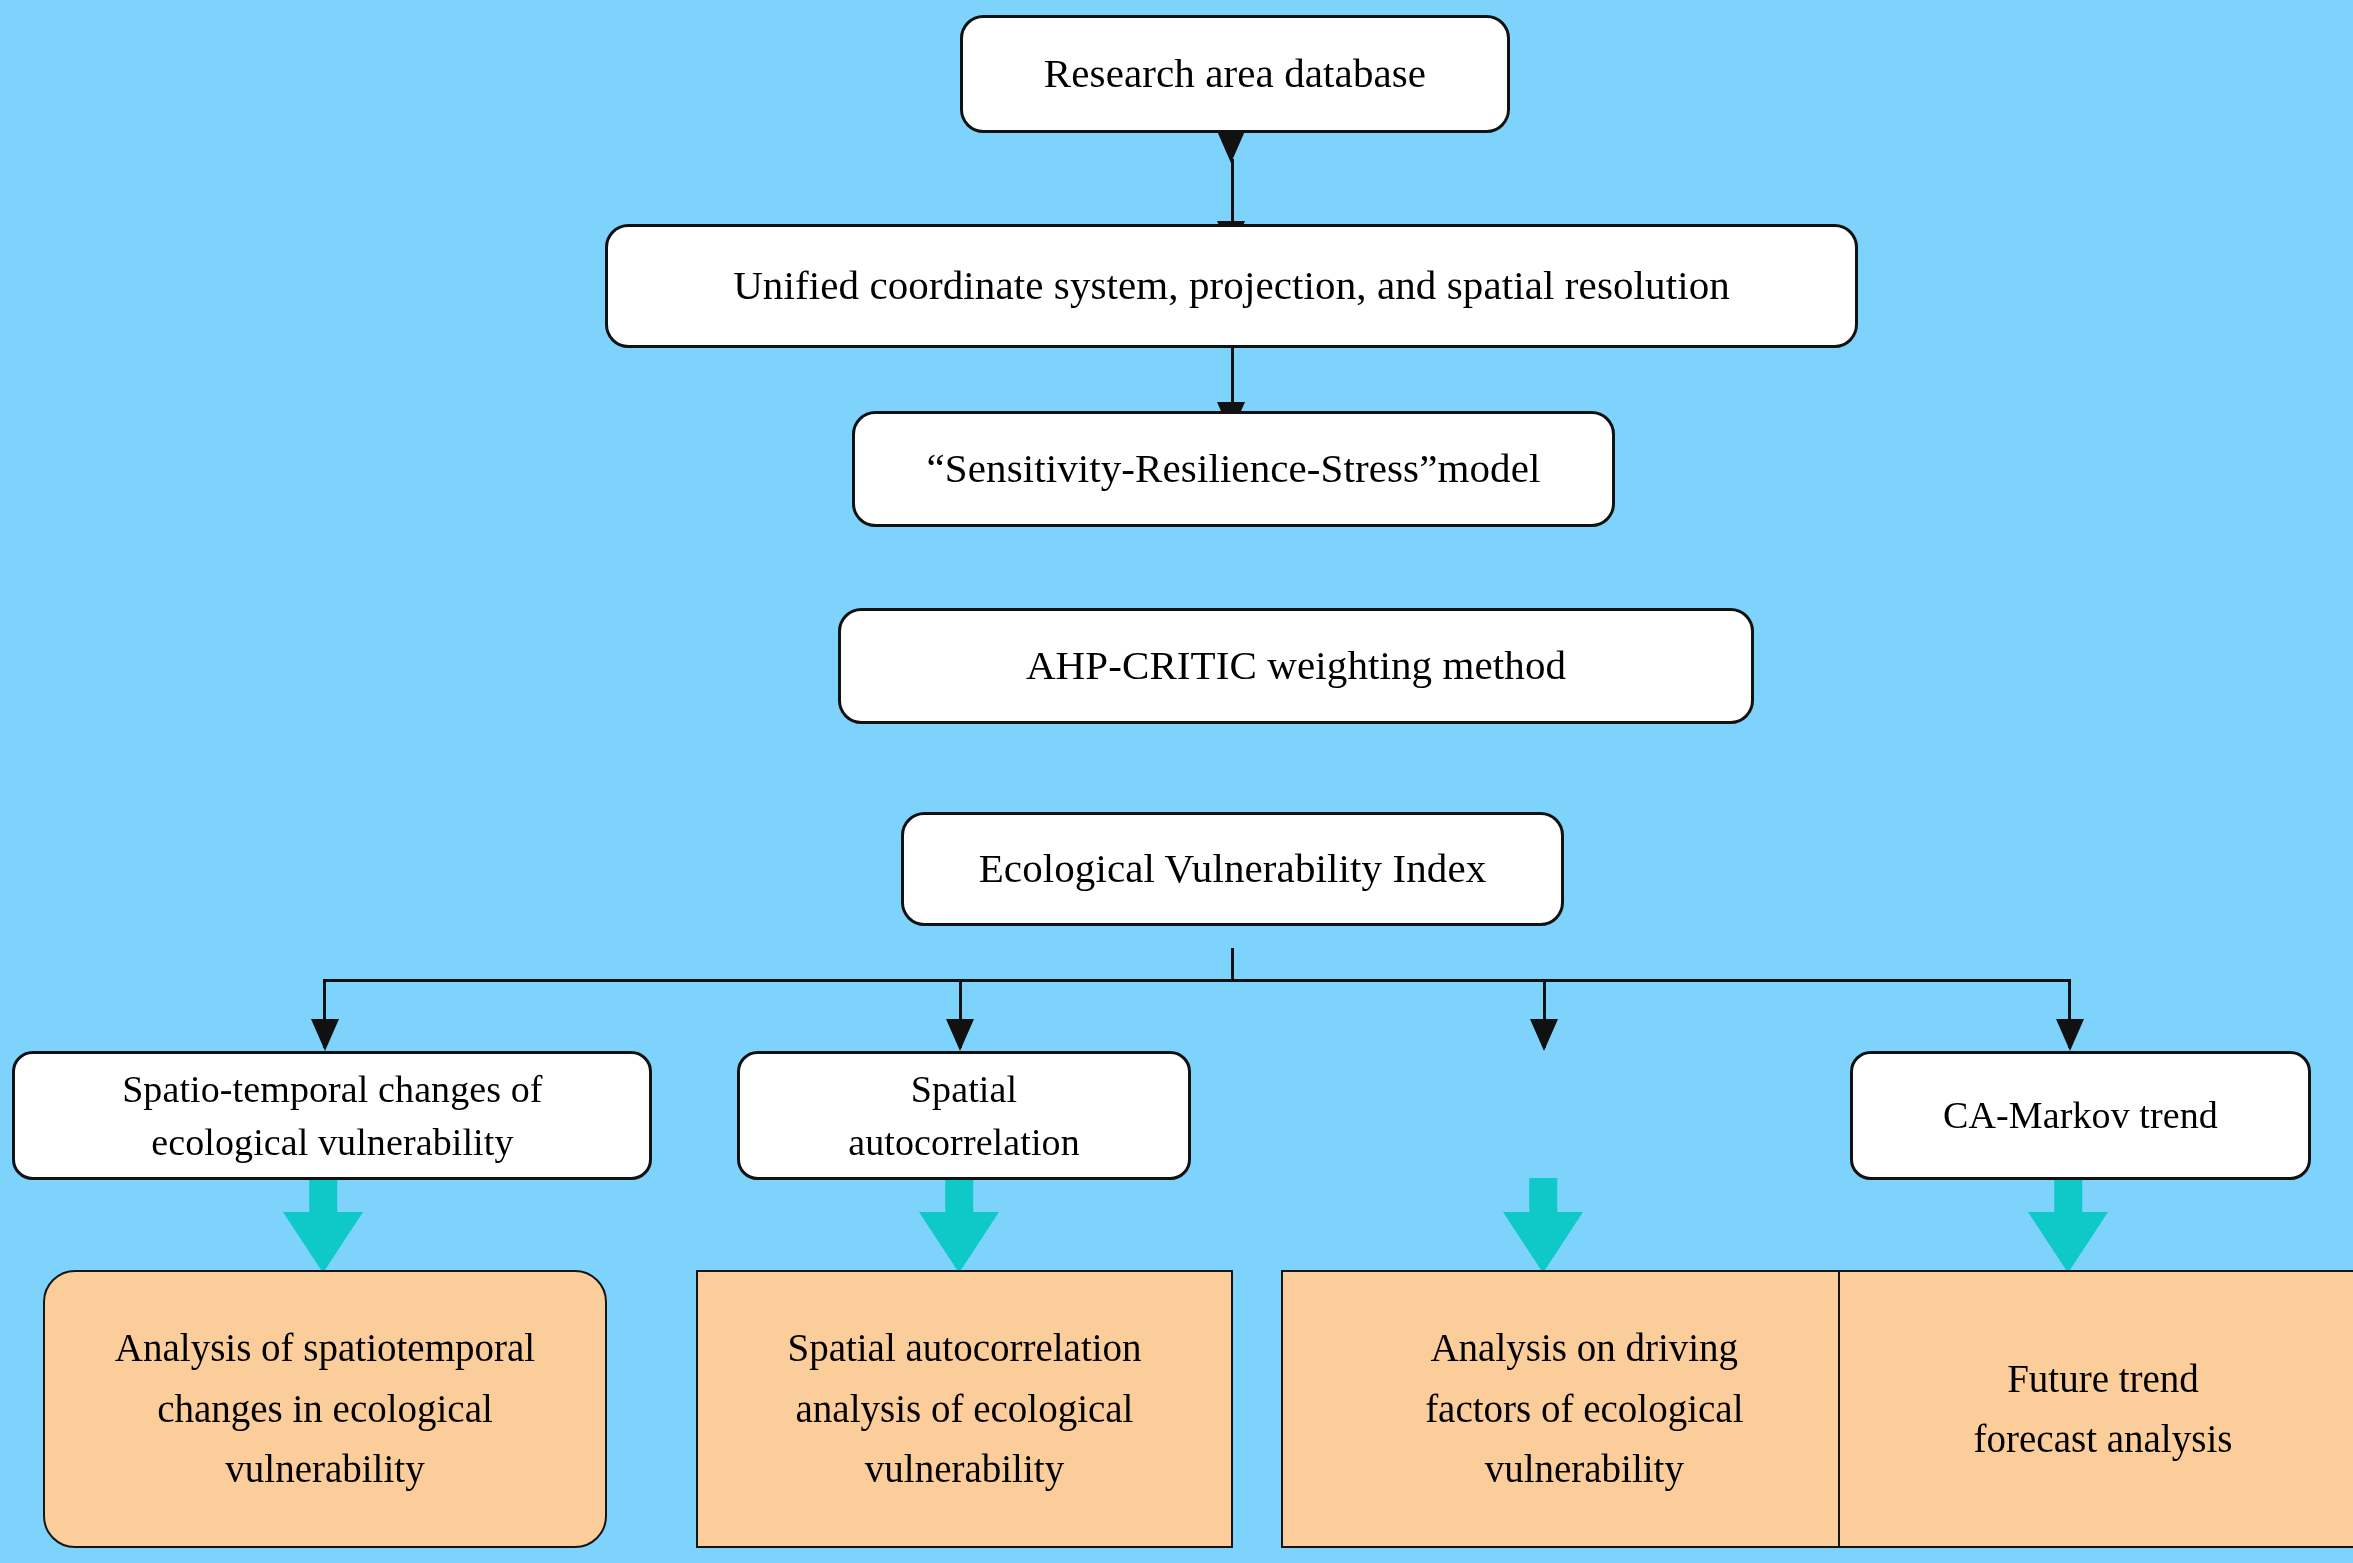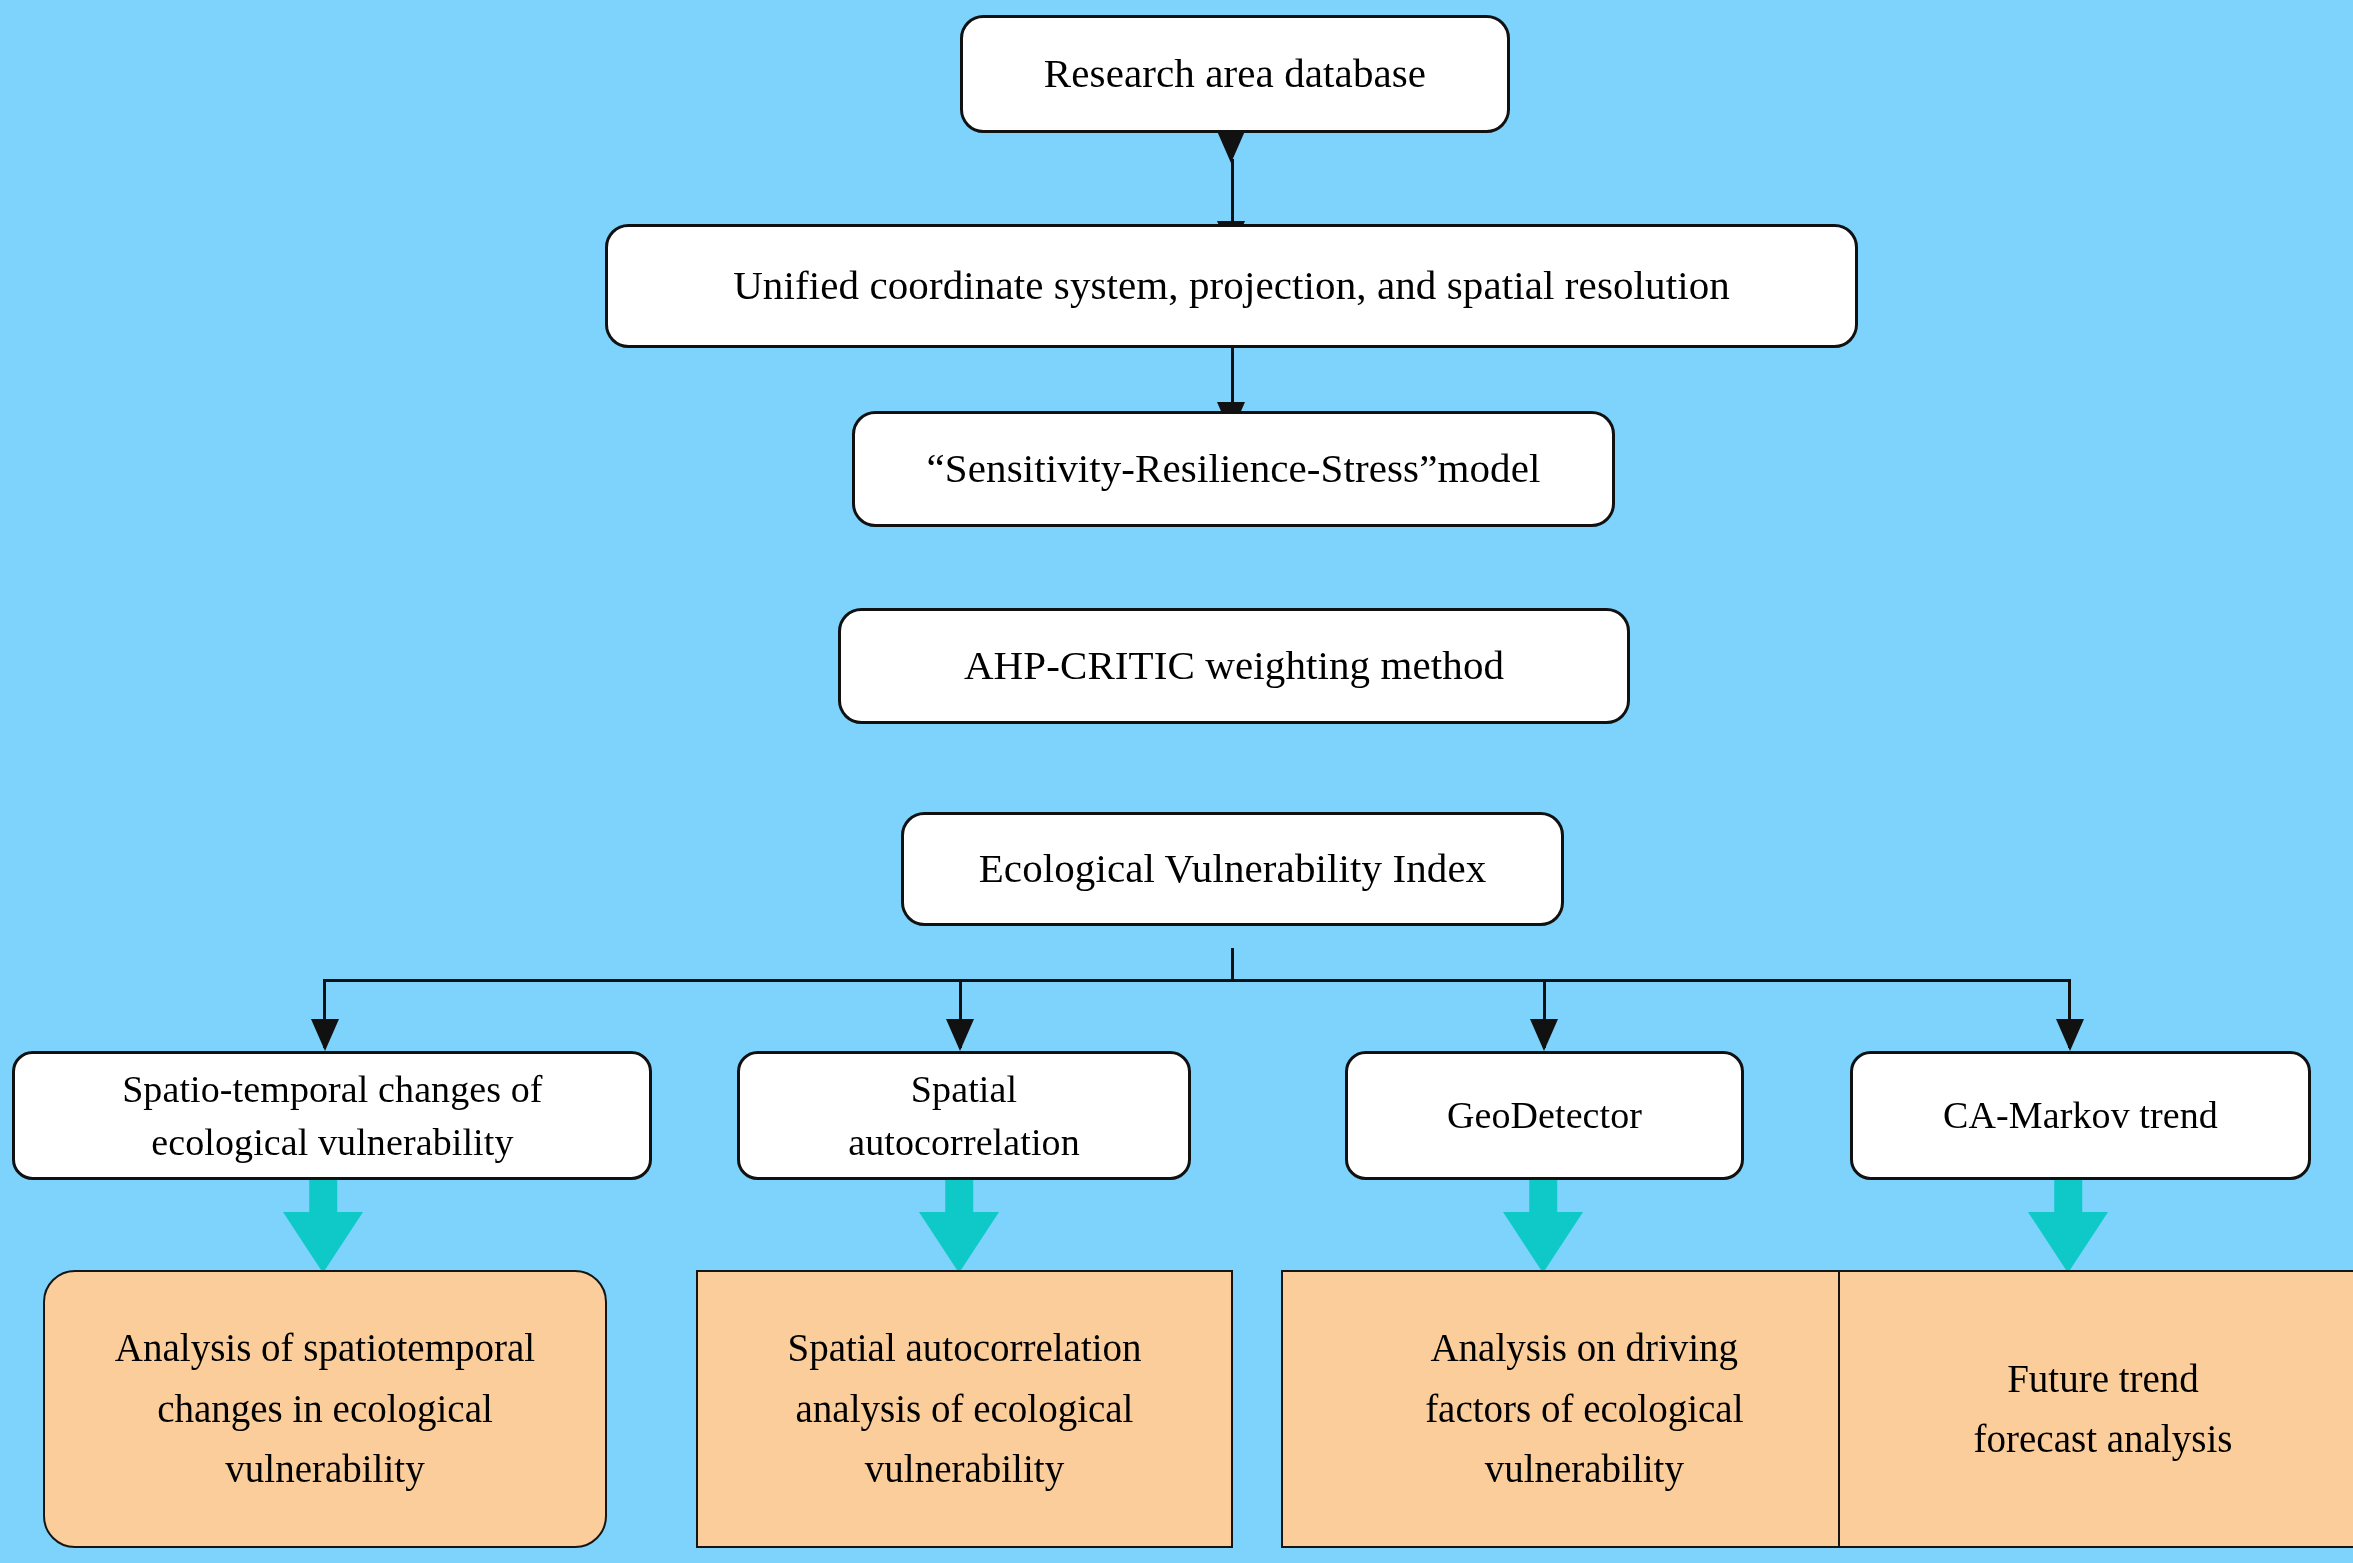--- a/index.html
+++ b/index.html
@@ -161,31 +161,30 @@
     <div class="shaft" style="height:43px;"></div>
     <div class="head"></div>
   </div>
 
   <div class="node stage" style="left:960px; top:15px; width:550px; height:118px;">Research area database</div>
 
   <div class="node stage" style="left:605px; top:224px; width:1253px; height:124px;">Unified coordinate system, projection, and spatial resolution</div>
 
   <div class="node stage" style="left:852px; top:411px; width:763px; height:116px;">“Sensitivity-Resilience-Stress”model</div>
 
-  <div class="node stage" style="left:838px; top:608px; width:792px; height:116px;">AHP-CRITIC weighting method</div>
+  <div class="node stage" style="left:838px; top:608px; width:916px; height:116px;">AHP-CRITIC weighting method</div>
 
   <div class="node stage" style="left:901px; top:812px; width:663px; height:114px;">Ecological Vulnerability Index</div>
 
   <div class="node method" style="left:12.4px; top:1051px; width:640px; height:129px;">Spatio-temporal changes of
 ecological vulnerability</div>
 
   <div class="node method" style="left:737px; top:1051px; width:454px; height:129px;">Spatial
 autocorrelation</div>
 
-  <div class="node method" style="left:1345px; top:1051px; width:399px; height:129px;">GeoDetector</div>
 
   <div class="node method" style="left:1850px; top:1051px; width:461px; height:129px;">CA-Markov trend</div>
 
   <div class="result" style="left:43px; top:1270px; width:564px; height:278px;border-radius:32px;">Analysis of spatiotemporal
 changes in ecological
 vulnerability</div>
 
   <div class="result" style="left:696px; top:1270px; width:537px; height:278px;">Spatial autocorrelation
 analysis of ecological
 vulnerability</div>

